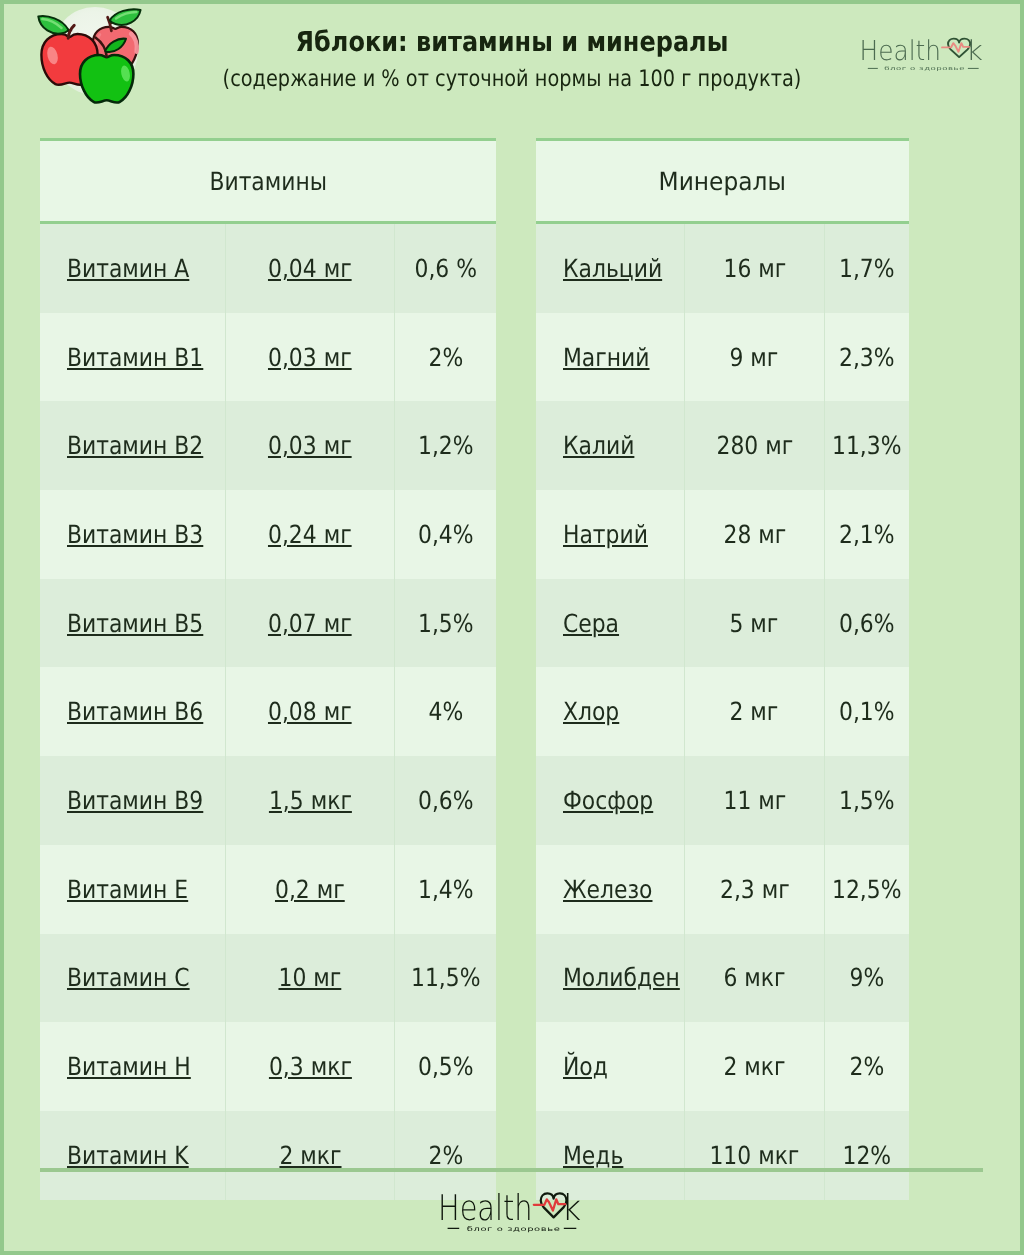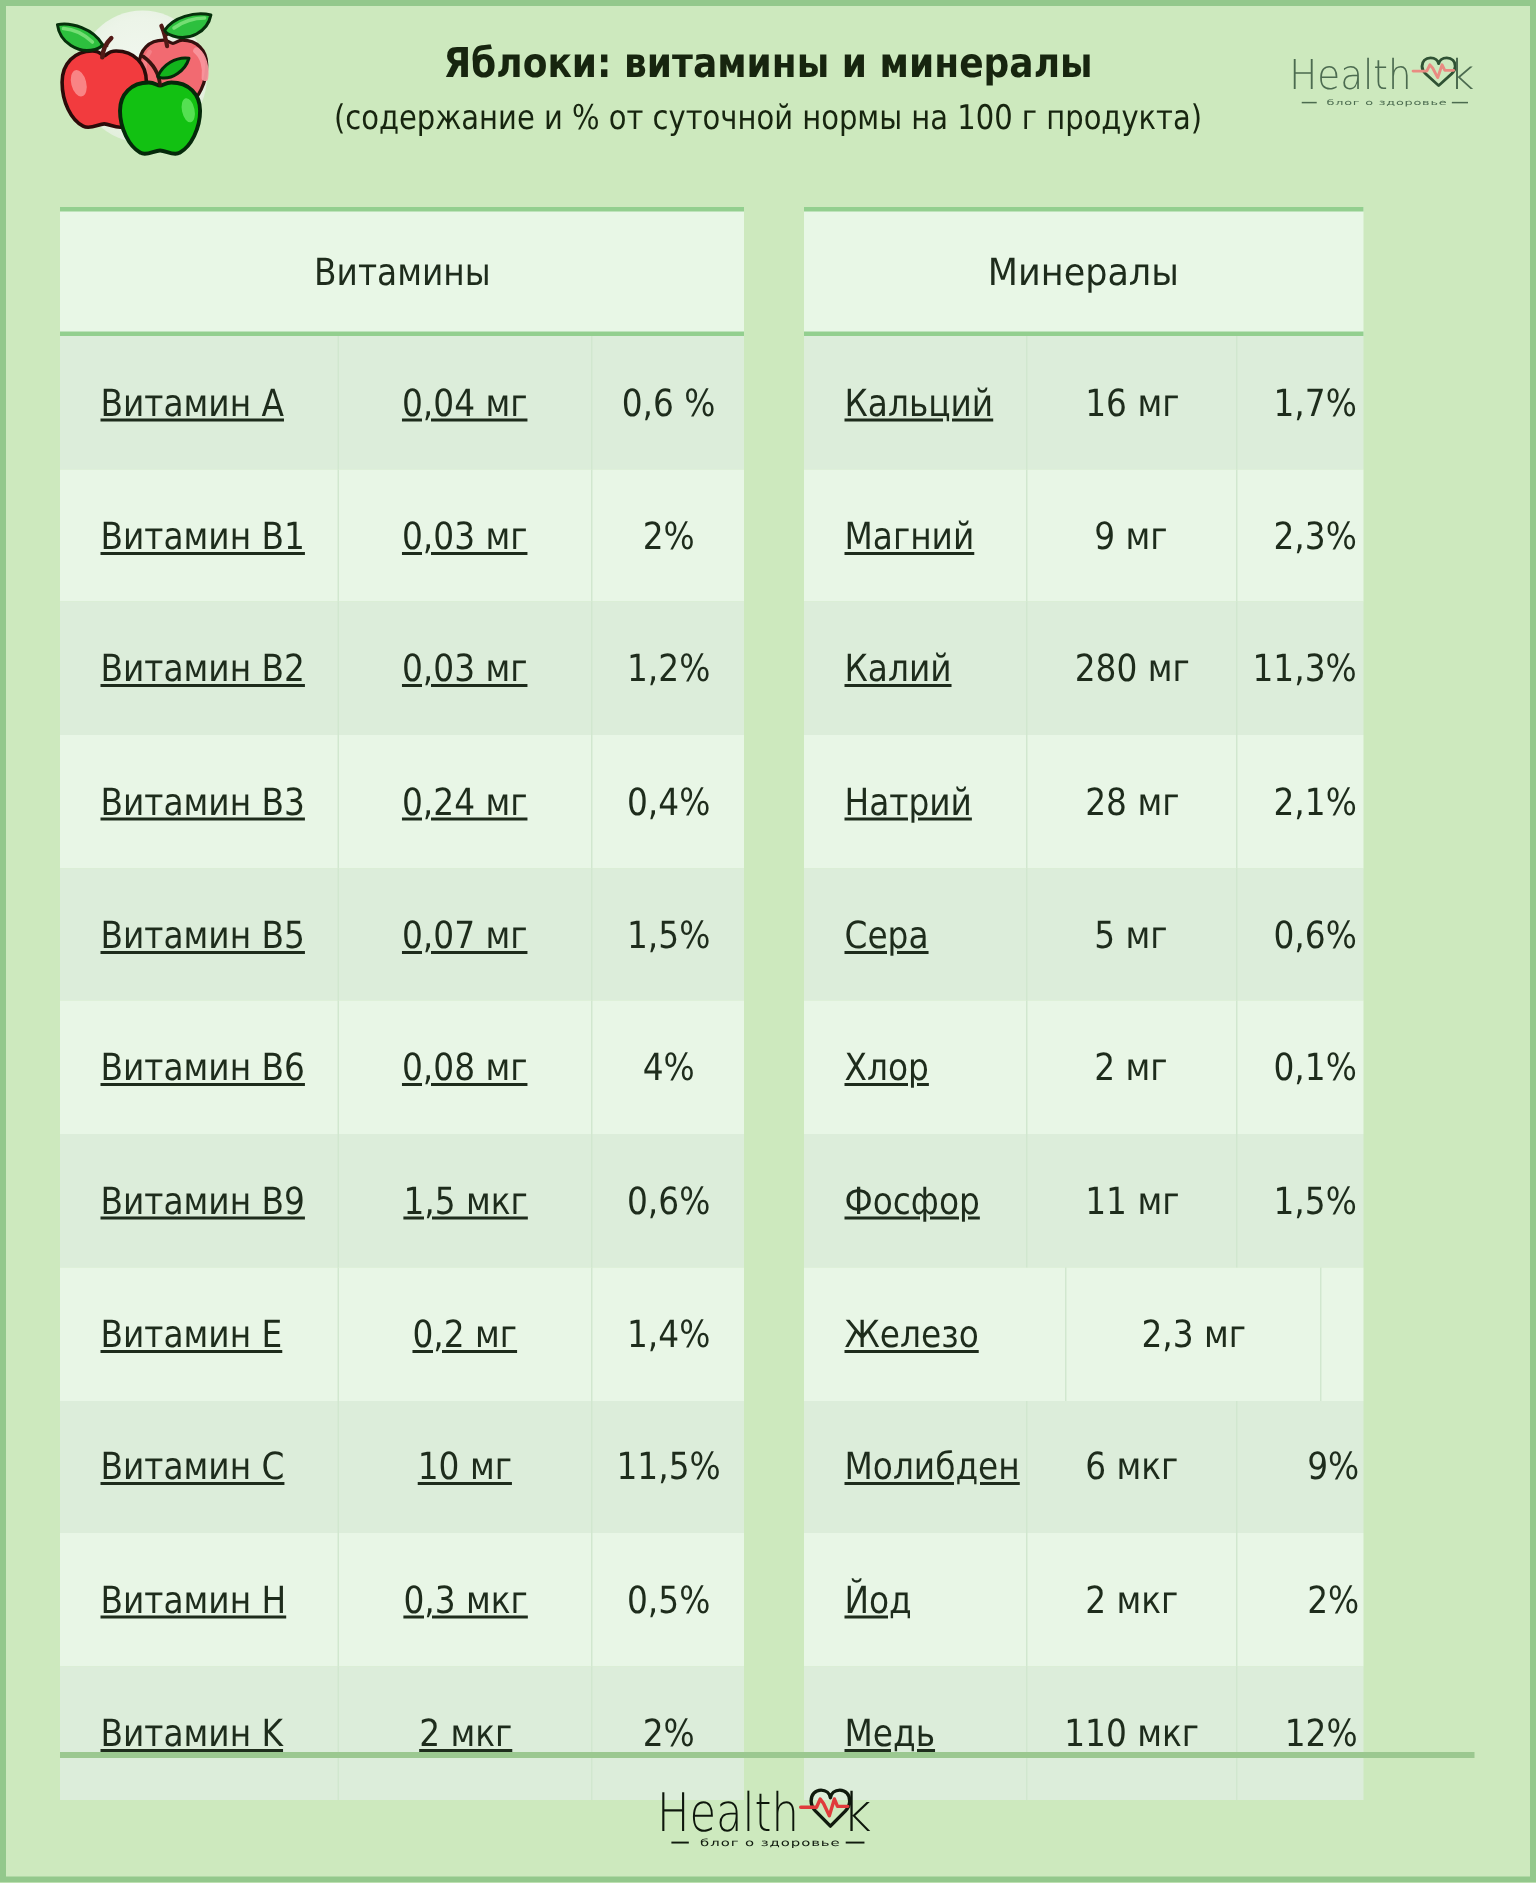--- a/index.html
+++ b/index.html
@@ -38,21 +38,21 @@
   .trow>div{box-sizing:border-box;text-align:center;overflow:hidden;
             display:flex;align-items:center;justify-content:center;}
   .trow>.c0{justify-content:flex-start;padding-left:26.5px;text-decoration:underline;}
   .trow>.c0>span{transform-origin:left center;}
   .trow>div>span{display:inline-block;transform:scaleX(0.875);white-space:nowrap;line-height:1;}
   .tbl.left .c0{width:185.3px;}
   .tbl.left .c1{width:169.5px;border-left:1.6px solid #d1e7cf;border-right:1.6px solid #d1e7cf;text-decoration:underline;}
   .tbl.left .c2{width:101.2px;}
   .tbl.right .c0{width:173.8px;}
   .tbl.right .c1{width:171.2px;border-left:1.6px solid #d1e7cf;border-right:1.6px solid #d1e7cf;justify-content:center;}
-  .tbl.right .c2{width:102px;justify-content:flex-end;}
+  .tbl.right .c2{width:102px;}
   .tbl-bottom{position:absolute;left:40px;top:1168.3px;width:943px;height:3.5px;background:#9bc890;}
 
   
   .footer-logo{position:absolute;left:437.8px;top:1190px;width:112px;height:34px;transform-origin:0 0;transform:scale(1.2925);}
 
   .hdr-logo .logo-word{font-family:"DejaVu Sans",sans-serif;font-weight:100;font-size:27.4px;fill:#4c6b50;}
   .hdr-logo .heart-stroke{stroke:#2f5234;}
   .hdr-logo .pulse-stroke{stroke:#e98b82;}
   .hdr-logo .tag-rule{stroke:#4b6b4f;}
   .hdr-logo .logo-tagline{font-family:"DejaVu Sans",sans-serif;font-weight:400;font-size:5.0px;
@@ -328,20 +328,23 @@
             <span>1,5%</span>
           </div>
         </div>
         <div class="trow even">
           <div class="c0">
             <span>Железо</span>
           </div>
           <div class="c1">
             <span>2,3 мг</span>
           </div>
+          <div class="c2">
+            <span>12,5%</span>
+          </div>
         </div>
         <div class="trow odd">
           <div class="c0">
             <span>Молибден</span>
           </div>
           <div class="c1">
             <span>6 мкг</span>
           </div>
           <div class="c2">
             <span>9%</span>

